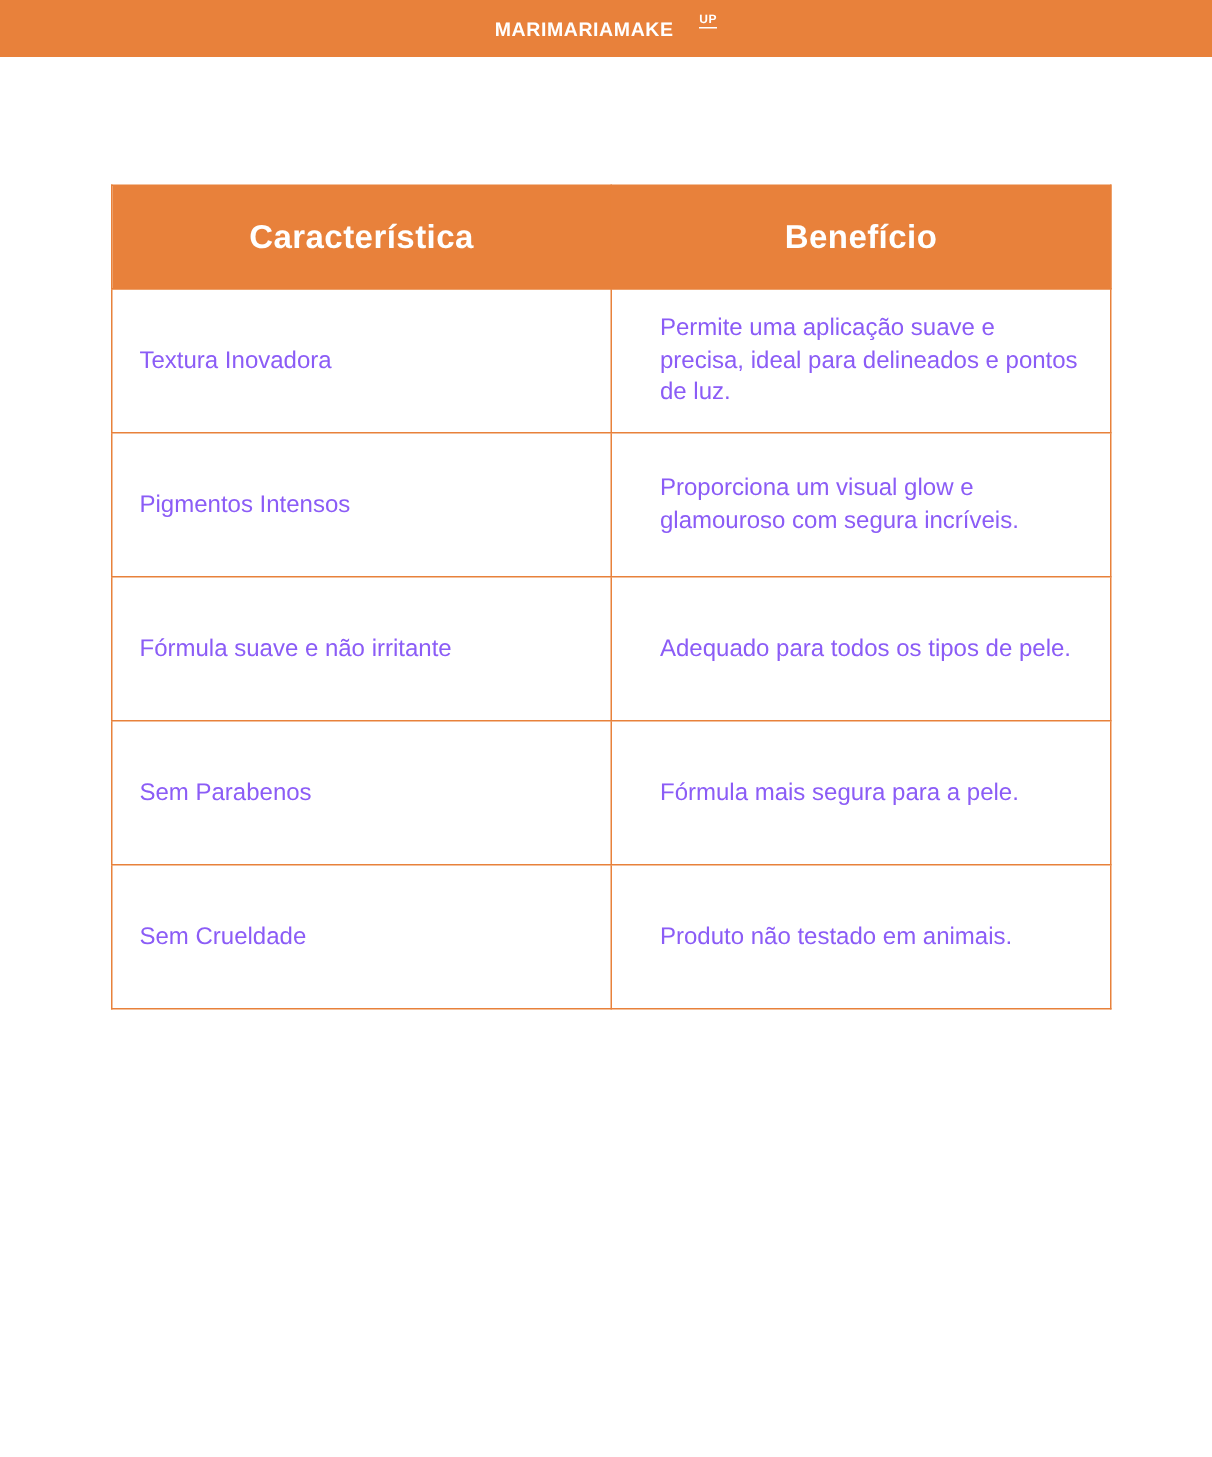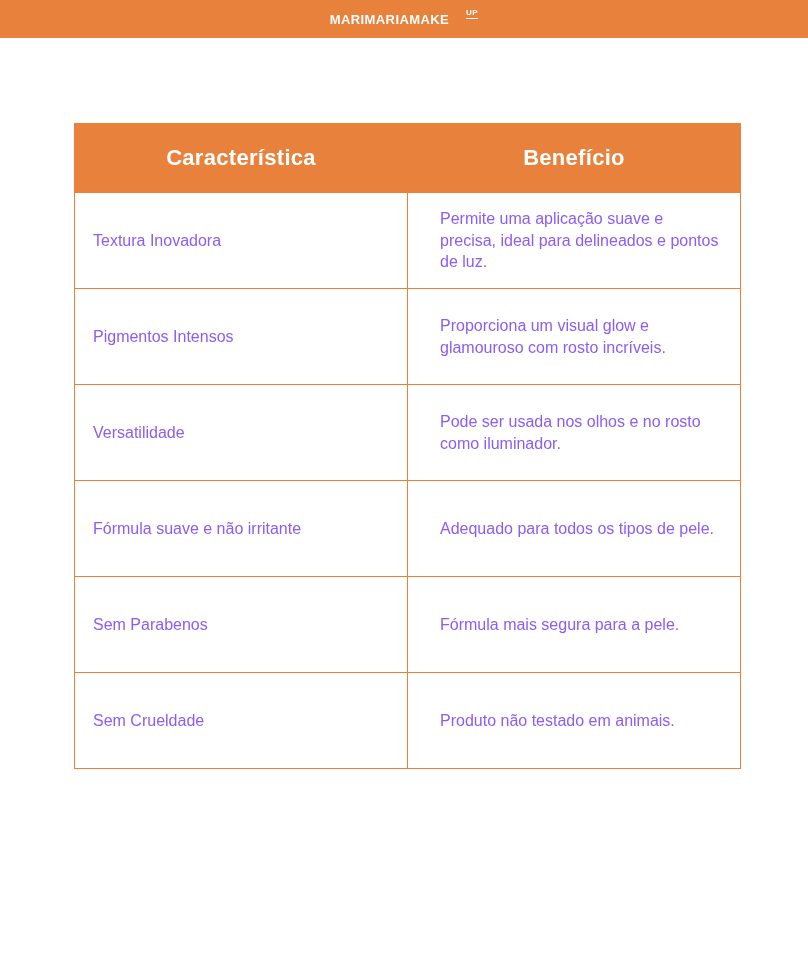--- a/index.html
+++ b/index.html
@@ -111,25 +111,21 @@
         <th class="col-b">Benefício</th>
       </tr>
     </thead>
     <tbody>
       <tr>
         <td class="cell-feature">Textura Inovadora</td>
         <td class="cell-benefit">Permite uma aplicação suave e precisa, ideal para delineados e pontos de luz.</td>
       </tr>
       <tr>
         <td class="cell-feature">Pigmentos Intensos</td>
-        <td class="cell-benefit">Proporciona um visual glow e glamouroso com rosto incríveis.</td>
-      </tr>
-      <tr>
-        <td class="cell-feature">Versatilidade</td>
-        <td class="cell-benefit">Pode ser usada nos olhos e no rosto como iluminador.</td>
+        <td class="cell-benefit">Proporciona um visual glow e glamouroso com segura incríveis.</td>
       </tr>
       <tr>
         <td class="cell-feature">Fórmula suave e não irritante</td>
         <td class="cell-benefit">Adequado para todos os tipos de pele.</td>
       </tr>
       <tr>
         <td class="cell-feature">Sem Parabenos</td>
         <td class="cell-benefit">Fórmula mais segura para a pele.</td>
       </tr>
       <tr>

